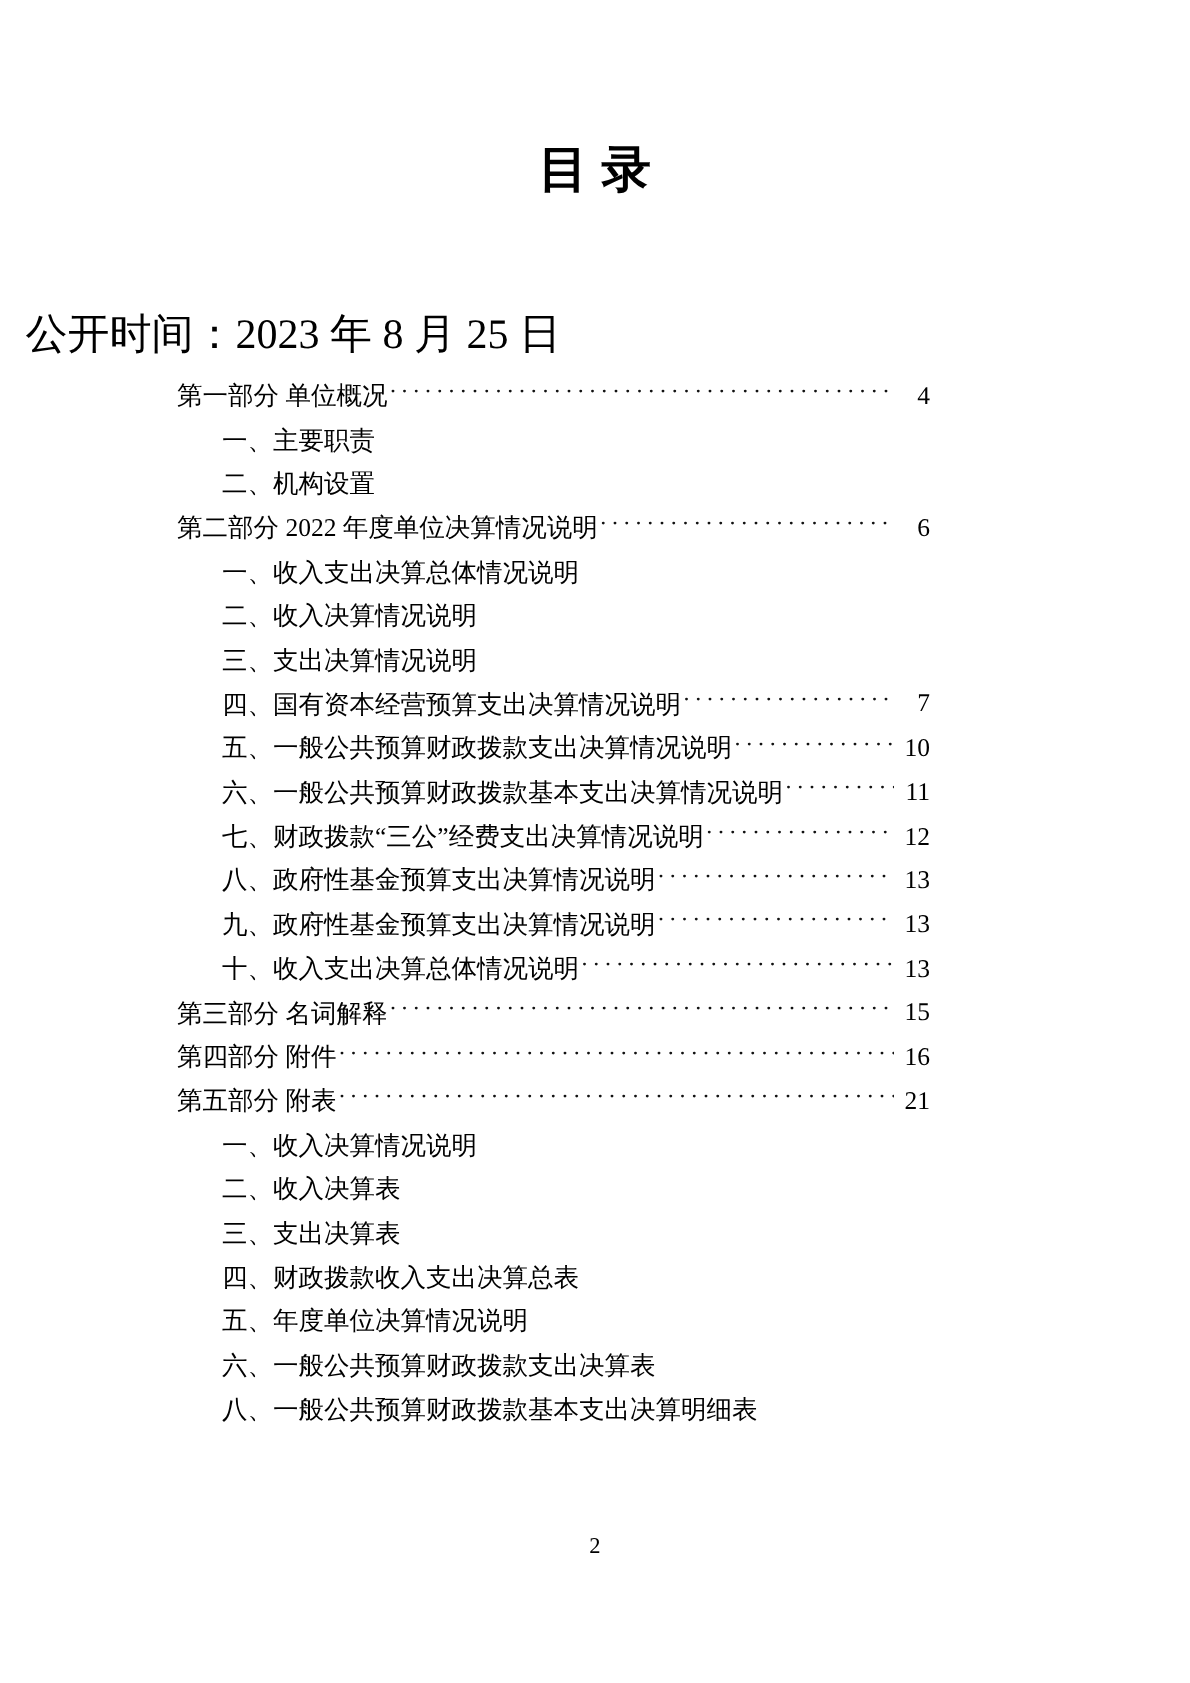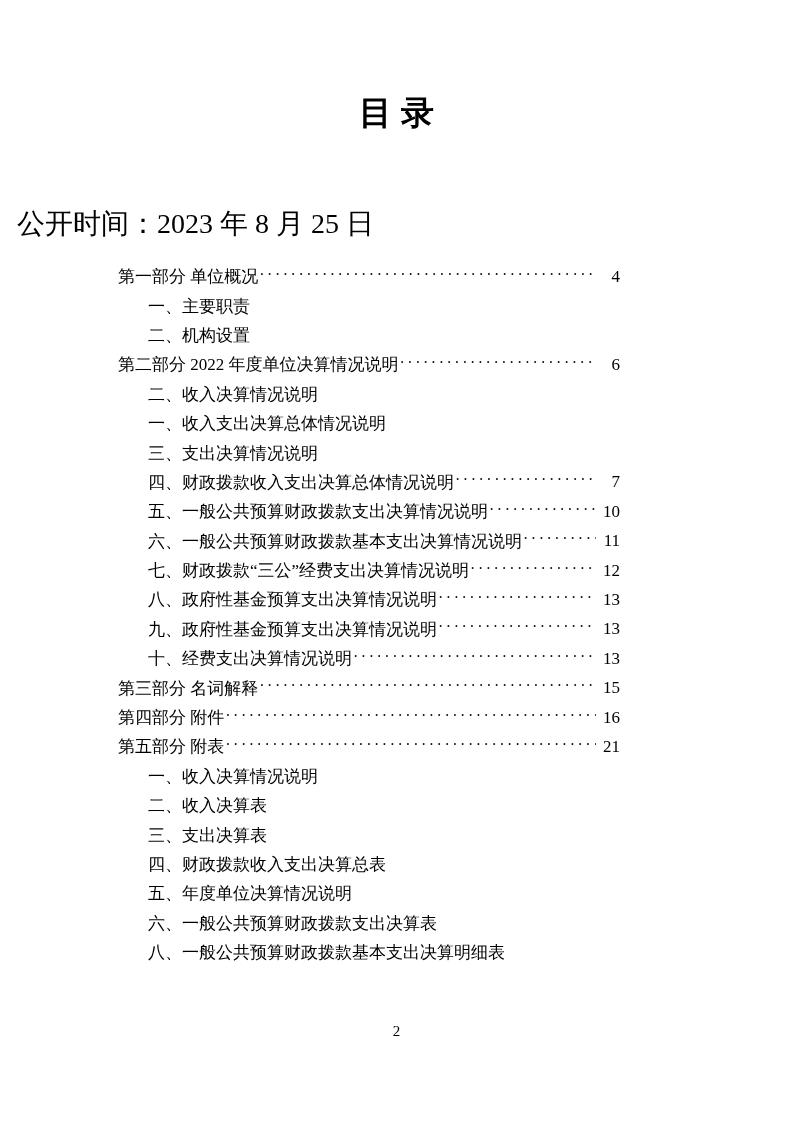--- a/index.html
+++ b/index.html
@@ -36,21 +36,21 @@
     top: 194px;
     left: 0;
     width: 100%;
     margin: 17px;
     font-size: 28px;
     line-height: 26px;
     color: #000000;
   }
   .toc {
     position: absolute;
-    top: 262px;
+    top: 249px;
     left: 118px;
     width: 502px;
   }
   .toc-row {
     display: flex;
     align-items: center;
     height: 29.4px;
     font-size: 17px;
     color: #000000;
     white-space: nowrap;
@@ -121,39 +121,39 @@
     <span class="toc-page hidden"></span>
   </div>
 
   <div class="toc-row">
     <span class="toc-text">第二部分 2022 年度单位决算情况说明</span>
     <span class="leader">············································································································································</span>
     <span class="toc-page">6</span>
   </div>
 
   <div class="toc-row indent">
+    <span class="toc-text">一、收入支出决算总体情况说明</span>
+    <span class="leader hidden"></span>
+    <span class="toc-page hidden"></span>
+  </div>
+
+  <div class="toc-row indent">
     <span class="toc-text">二、收入决算情况说明</span>
     <span class="leader hidden"></span>
     <span class="toc-page hidden"></span>
   </div>
 
   <div class="toc-row indent">
-    <span class="toc-text">一、收入支出决算总体情况说明</span>
-    <span class="leader hidden"></span>
-    <span class="toc-page hidden"></span>
-  </div>
-
-  <div class="toc-row indent">
     <span class="toc-text">三、支出决算情况说明</span>
     <span class="leader hidden"></span>
     <span class="toc-page hidden"></span>
   </div>
 
   <div class="toc-row indent">
-    <span class="toc-text">四、财政拨款收入支出决算总体情况说明</span>
+    <span class="toc-text">四、国有资本经营预算支出决算情况说明</span>
     <span class="leader">············································································································································</span>
     <span class="toc-page">7</span>
   </div>
 
   <div class="toc-row indent">
     <span class="toc-text">五、一般公共预算财政拨款支出决算情况说明</span>
     <span class="leader">············································································································································</span>
     <span class="toc-page">10</span>
   </div>
 
@@ -175,21 +175,21 @@
     <span class="toc-page">13</span>
   </div>
 
   <div class="toc-row indent">
     <span class="toc-text">九、政府性基金预算支出决算情况说明</span>
     <span class="leader">············································································································································</span>
     <span class="toc-page">13</span>
   </div>
 
   <div class="toc-row indent">
-    <span class="toc-text">十、经费支出决算情况说明</span>
+    <span class="toc-text">十、收入支出决算总体情况说明</span>
     <span class="leader">············································································································································</span>
     <span class="toc-page">13</span>
   </div>
 
   <div class="toc-row">
     <span class="toc-text">第三部分 名词解释</span>
     <span class="leader">············································································································································</span>
     <span class="toc-page">15</span>
   </div>
 

